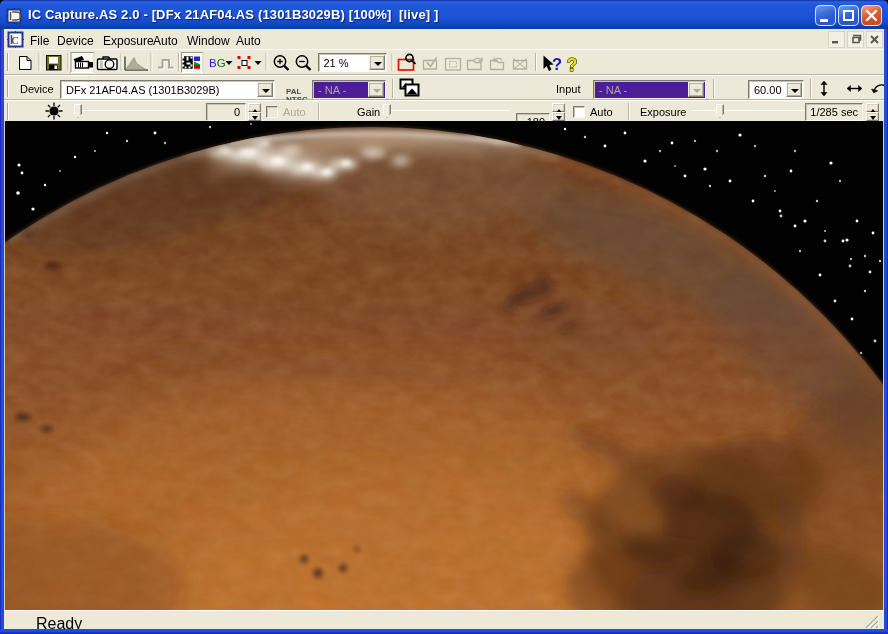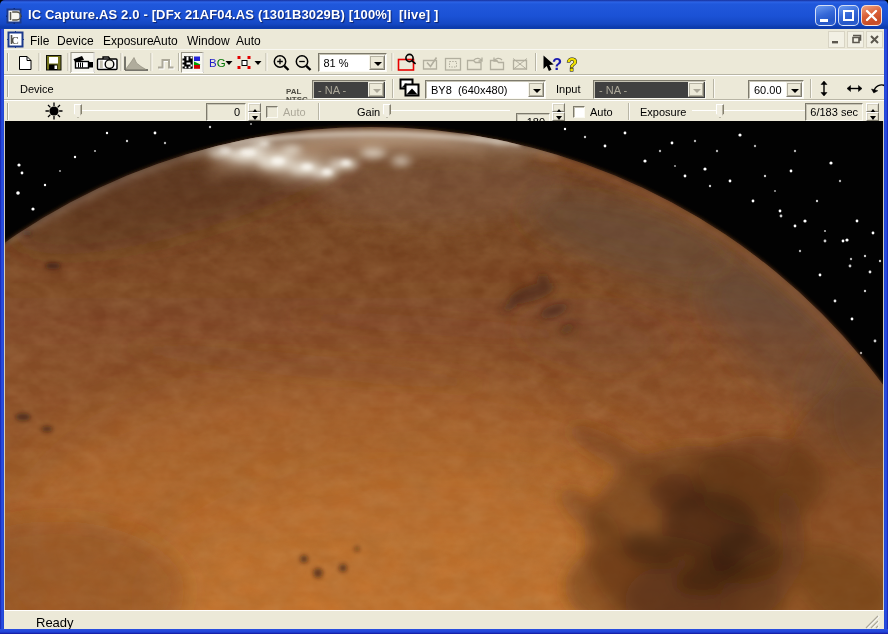--- a/index.html
+++ b/index.html
@@ -25,21 +25,21 @@
 #toolbar1 { left:4px; top:49px; width:880px; height:26px; background:#ece9d8; border-top:1px solid #f8f7f1; box-shadow:0 -1px 0 #b8b5a5 inset; }
 #toolbar2 { left:4px; top:75px; width:880px; height:25px; background:#ece9d8; border-top:1px solid #fff; box-shadow:0 -1px 0 #b8b5a5 inset; }
 #toolbar3 { left:4px; top:100px; width:880px; height:21px; background:#ece9d8; border-top:1px solid #fff; }
 .menu-item { top:34px; font-size:12px; color:#000; }
 .lbl { font-size:11px; color:#000; white-space:nowrap; }
 
 
 .field { background:#fff; border-top:1px solid #7d7a6c; border-left:1px solid #7d7a6c;
   border-bottom:1px solid #fbfaf2; border-right:1px solid #fbfaf2;
   box-shadow:inset 1px 1px 0 #c6c3b4; font-size:11px; color:#000; }
-.field.dis { background:#404040; color:#aca899; }
+.field.dis { background:#4c1d95; color:#aca899; }
 .drop { position:absolute; right:1px; top:1px; bottom:1px; width:16px; background:#ece9d8;
   border:1px solid #f6f4ea; border-right-color:#807d70; border-bottom-color:#807d70;
   box-shadow:0 0 0 1px #b5b2a2 inset; }
 .drop:after { content:""; position:absolute; left:4px; top:6px; width:0; height:0;
   border:4px solid transparent; border-top:4px solid #000; }
 .drop.dis:after { border-top-color:#aca899; }
 .spinb { position:absolute; width:13px; height:9px; background:#ece9d8;
   border:1px solid #fff; border-right-color:#7d7a6c; border-bottom-color:#7d7a6c;
   box-shadow:0 0 0 1px #d6d2c2 inset; }
 .spinb:after { content:""; position:absolute; left:3px; width:0; height:0; border:3px solid transparent; }
@@ -60,21 +60,21 @@
 
 
 #bleft { left:0; top:29px; width:4px; height:600px; background:linear-gradient(90deg,#15169c 0,#2244d8 1px,#2a50e0 3px,#1c3ec8 4px); }
 #bright { left:884px; top:29px; width:4px; height:600px; background:linear-gradient(270deg,#15169c 0,#2244d8 1px,#2a50e0 3px,#1c3ec8 4px); }
 #bbottom { left:0; top:629px; width:888px; height:5px; background:linear-gradient(180deg,#2a50e0 0,#2244d8 3px,#15169c 5px); }
 
 
 #client { left:5px; top:121px; width:878px; height:489px; background:#000; }
 #statusline { left:4px; top:610px; width:880px; height:3px; background:#ece9d8; border-top:1px solid #fff; }
 #statusbar { left:4px; top:613px; width:880px; height:16px; background:#ece9d8; }
-#statusbar span { position:absolute; left:4px; top:2px; font-size:13px; color:#000;padding-left:28px; }
+#statusbar span { position:absolute; left:4px; top:2px; font-size:16px; color:#000;padding-left:28px; }
 </style>
 </head>
 <body>
 <div id="win">
   <div id="titlebar" class="abs"></div>
   <svg class="abs" style="left:6px;top:8px" width="16" height="16" viewBox="0 0 16 16">
     <rect x="1.5" y="1.5" width="13" height="13" fill="#f6f5f0" stroke="#1c3a8c" stroke-width="2"></rect>
     <path d="M7.5 0 h1.5 M7.5 15.5 h1.5 M0 7.5 v1.5 M15.5 7.5 v1.5" stroke="#0c2a7c" stroke-width="2"></path>
     <path d="M4.5 4 v8 M6.2 4 h4.5 a3 3 0 0 1 0 8 h-4.5" fill="none" stroke="#55534a" stroke-width="1.5"></path>
   </svg>
@@ -215,21 +215,21 @@
         </g>
         <rect x="531" y="3" width="1" height="18" fill="#b8b5a5"></rect>
           <rect x="532" y="3" width="1" height="18" fill="#fbfaf4"></rect>
 
         <path d="M539.5 5.5 v13.5 l3.2 -3 2.2 5 2.6 -1.2 -2.2 -4.8 4.4 -0.6 z" fill="#000"></path>
         <text x="548" y="19.5" font-size="16.5" font-weight="bold" font-family="Liberation Sans" fill="#1a1ab0">?</text>
         <text x="562.5" y="20.5" font-size="18" font-weight="bold" font-family="Liberation Sans" fill="#f0e000" stroke="#000" stroke-width="1" paint-order="stroke">?</text>
       </g>
     </svg>
     <div class="abs field" style="left:313.5px;top:3px;width:69px;height:19px;">
-      <span style="position:absolute;left:5px;top:3px;">81 %</span>
+      <span style="position:absolute;left:5px;top:3px;">21 %</span>
       <div class="drop"></div>
     </div>
   </div>
   <div id="toolbar2" class="abs">
     <svg width="880" height="25" viewBox="0 0 880 25" style="position:absolute;left:0;top:0">
       <rect x="3" y="4" width="1" height="17" fill="#aaa795"></rect>
         <rect x="4" y="4" width="1" height="17" fill="#fbfaf4"></rect>
       <rect x="388" y="3" width="1" height="19" fill="#b8b5a5"></rect>
         <rect x="389" y="3" width="1" height="19" fill="#fbfaf4"></rect>
 
@@ -247,28 +247,28 @@
         <path d="M817 8.5 l3 -3.5 3 3.5 z" stroke-width="0.5"></path>
         <path d="M817 16.5 l3 3.5 3 -3.5 z" stroke-width="0.5"></path>
         <path d="M844.5 12.5 h12"></path>
         <path d="M846.5 9.5 l-3.5 3 3.5 3 z" stroke-width="0.5"></path>
         <path d="M854.5 9.5 l3.5 3 -3.5 3 z" stroke-width="0.5"></path>
         <path d="M870 16 a7.5 7.5 0 0 1 12 -5.5" fill="none"></path>
         <path d="M867.5 13 l2.3 4 4 -2.3 z" stroke-width="0.5"></path>
       </g>
     </svg>
     <span class="abs lbl" style="left:16px;top:7px;">Device</span>
+    <div class="abs field" style="left:56px;top:4px;width:215px;height:19px;">
+      <span style="position:absolute;left:5px;top:3px;">DFx 21AF04.AS (1301B3029B)</span>
+      <div class="drop"></div>
+    </div>
     <div class="abs" style="left:282px;top:12px;width:24px;height:17px;font-size:8px;line-height:8px;color:#4d4b42;font-weight:bold;text-align:left;">PAL<br>NTSC</div>
     <div class="abs field dis" style="left:308px;top:4px;width:74px;height:19px;">
       <span style="position:absolute;left:5px;top:3px;">- NA -</span>
       <div class="drop dis"></div>
-    </div>
-    <div class="abs field" style="left:421px;top:4px;width:121px;height:19px;">
-      <span style="position:absolute;left:5px;top:3px;">BY8&nbsp; (640x480)</span>
-      <div class="drop"></div>
     </div>
     <span class="abs lbl" style="left:552px;top:7px;">Input</span>
     <div class="abs field dis" style="left:589px;top:4px;width:113px;height:19px;">
       <span style="position:absolute;left:5px;top:3px;">- NA -</span>
       <div class="drop dis"></div>
     </div>
     <span class="abs lbl" style="left:715px;top:24px;text-align:right;">FPS</span>
     <div class="abs field" style="left:744px;top:4px;width:56px;height:19px;">
       <span style="position:absolute;left:5px;top:3px;text-align:center;">60.00</span>
       <div class="drop"></div>
@@ -305,21 +305,21 @@
         <span style="position:absolute;right:4px;top:2px;">180</span>
       </div>
     <div class="abs spinb up" style="left:548px;top:2px;"></div>
     <div class="abs spinb dn" style="left:548px;top:11px;"></div>
     <div class="abs checkbox" style="left:569px;top:5px;"></div>
     <span class="abs lbl" style="left:586px;top:5px;">Auto</span>
     <span class="abs lbl" style="left:636px;top:5px;">Exposure</span>
     <div class="abs track" style="left:688px;top:9px;width:117px;"></div>
     <div class="abs thumb" style="left:712px;top:3px;"></div>
     <div class="abs valbox" style="left:801px;top:2px;width:58px;height:18px;">
-        <span style="position:absolute;right:4px;top:2px;">6/183 sec</span>
+        <span style="position:absolute;right:4px;top:2px;">1/285 sec</span>
       </div>
     <div class="abs spinb up" style="left:862px;top:2px;"></div>
     <div class="abs spinb dn" style="left:862px;top:11px;"></div>
   </div>
   <div class="abs" style="left:4px;top:121px;width:1px;height:489px;background:#cfccc0;"></div>
   <div class="abs" style="left:883px;top:121px;width:1px;height:489px;background:#cfccc0;"></div>
   <div id="client" class="abs">
     <svg width="878" height="489" viewBox="0 0 878 489">
       <defs>
         <linearGradient id="mars" x1="0" y1="8" x2="0" y2="489" gradientUnits="userSpaceOnUse">

